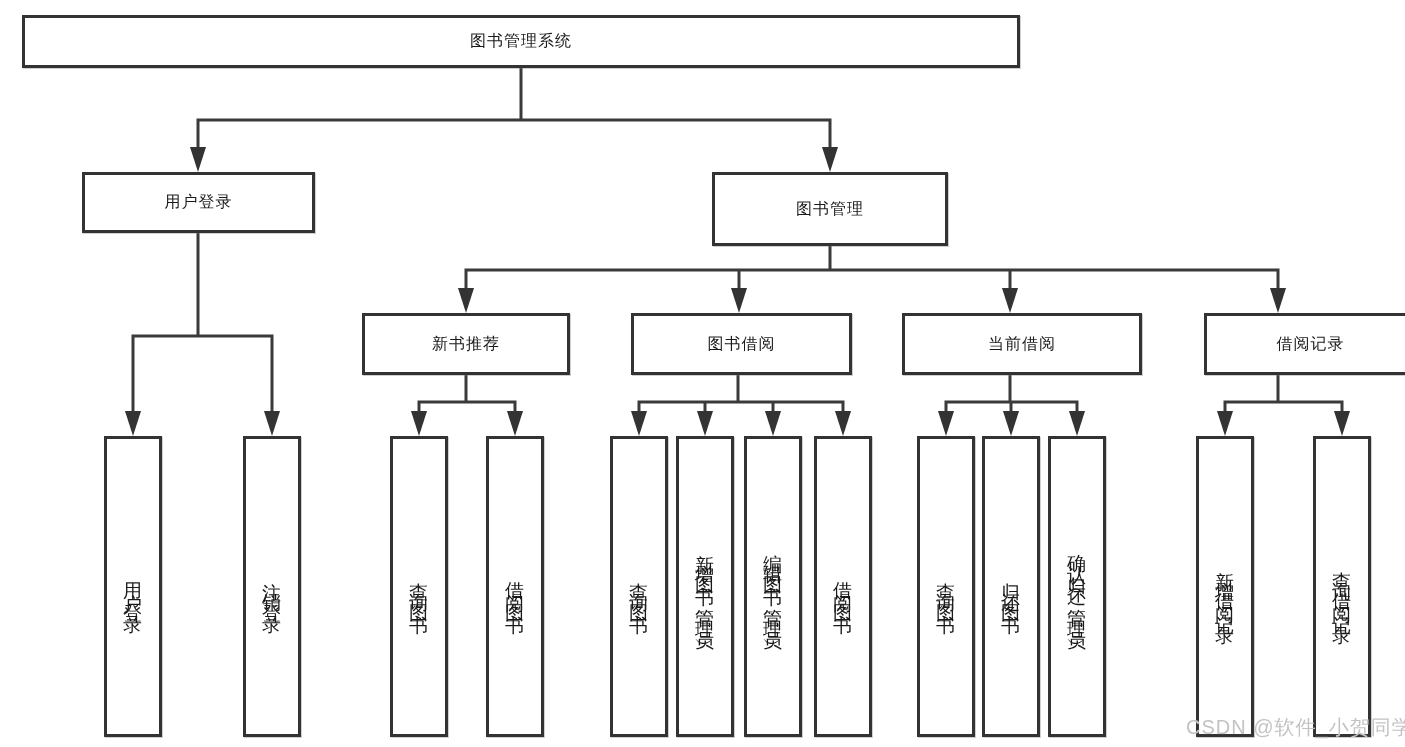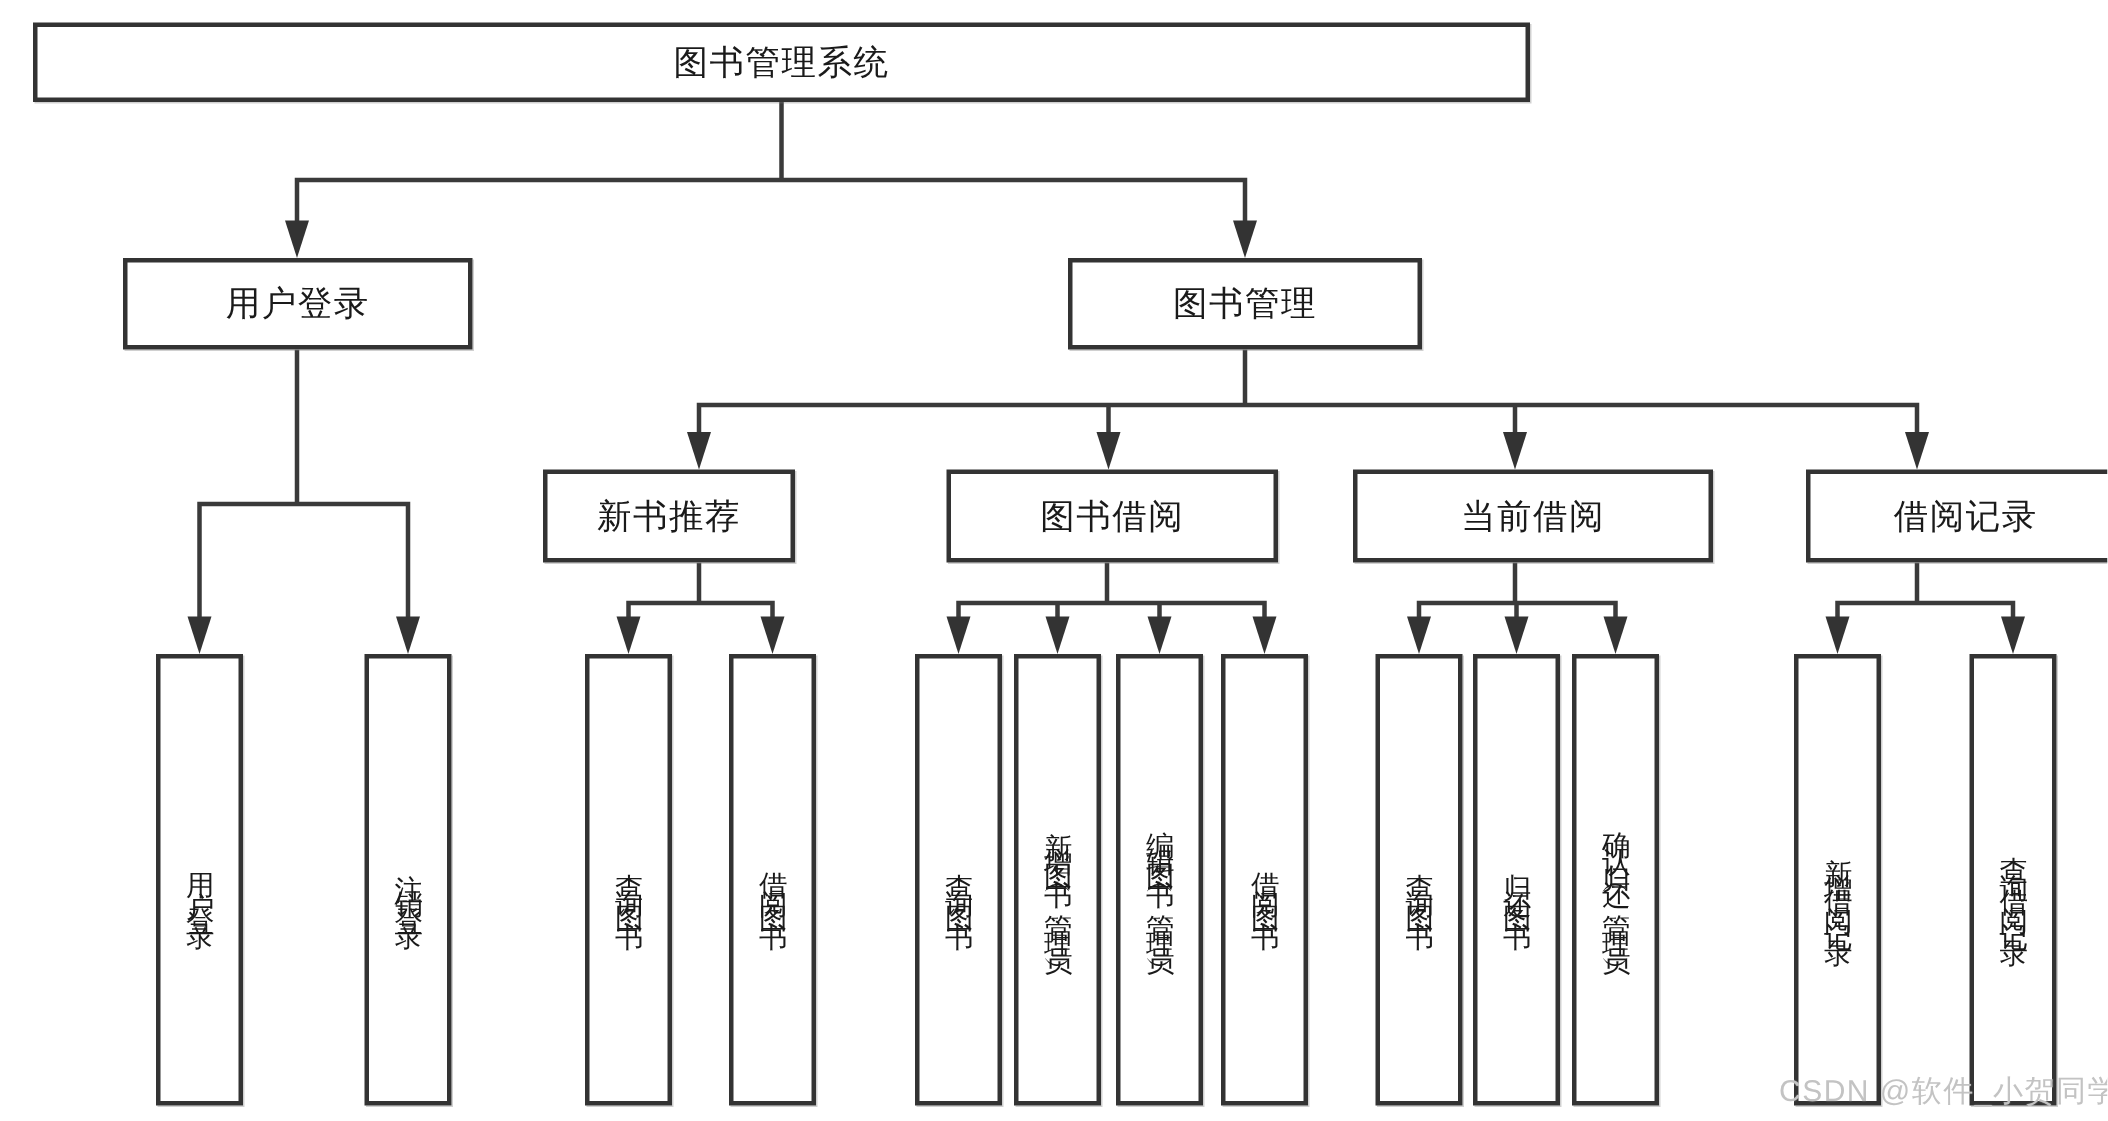--- a/index.html
+++ b/index.html
@@ -11,37 +11,37 @@
     font-family:"Liberation Sans","DejaVu Sans",sans-serif;
     overflow:hidden;
   }
   .wires{position:absolute;left:0;top:0;pointer-events:none;}
   .box{
     position:absolute;
     background:#ffffff;
     border:3px solid #333333;
     color:#1a1a1a;
     display:flex;align-items:center;justify-content:center;
-    font-size:23px;
+    font-size:16px;
     letter-spacing:1px;
     box-shadow:1px 1px 0 rgba(120,120,120,.35);
   }
   .vbox{
     writing-mode:vertical-rl;
     text-orientation:mixed;
     font-size:19px;
     letter-spacing:11px;
     line-height:1;
     padding-top:4px;
   }
   
   #n-root      {left:22px;  top:15px;  width:998px; height:53px;}
   #n-l2-0      {left:82px;  top:172px; width:233px; height:61px;}
-  #n-l2-1      {left:712px; top:172px; width:236px; height:61px;text-align:center;}
-  #n-l3-0      {left:362px; top:313px; width:168px; height:62px;}
+  #n-l2-1      {left:712px; top:172px; width:236px; height:74px;text-align:center;}
+  #n-l3-0      {left:362px; top:313px; width:208px; height:62px;}
   #n-l3-1      {left:631px; top:313px; width:221px; height:62px;}
   #n-l3-2      {left:902px; top:313px; width:240px; height:62px;}
   #n-l3-3      {left:1204px;top:313px; width:213px; height:62px;}
   .leaf        {top:436px;  width:58px; height:301px;}
   #n-leaf-0-0  {left:104px;}
   #n-leaf-0-1  {left:243px;}
   #n-leaf-1-0  {left:390px;}
   #n-leaf-1-1  {left:486px;}
   #n-leaf-2-0  {left:610px;}
   #n-leaf-2-1  {left:676px;}

